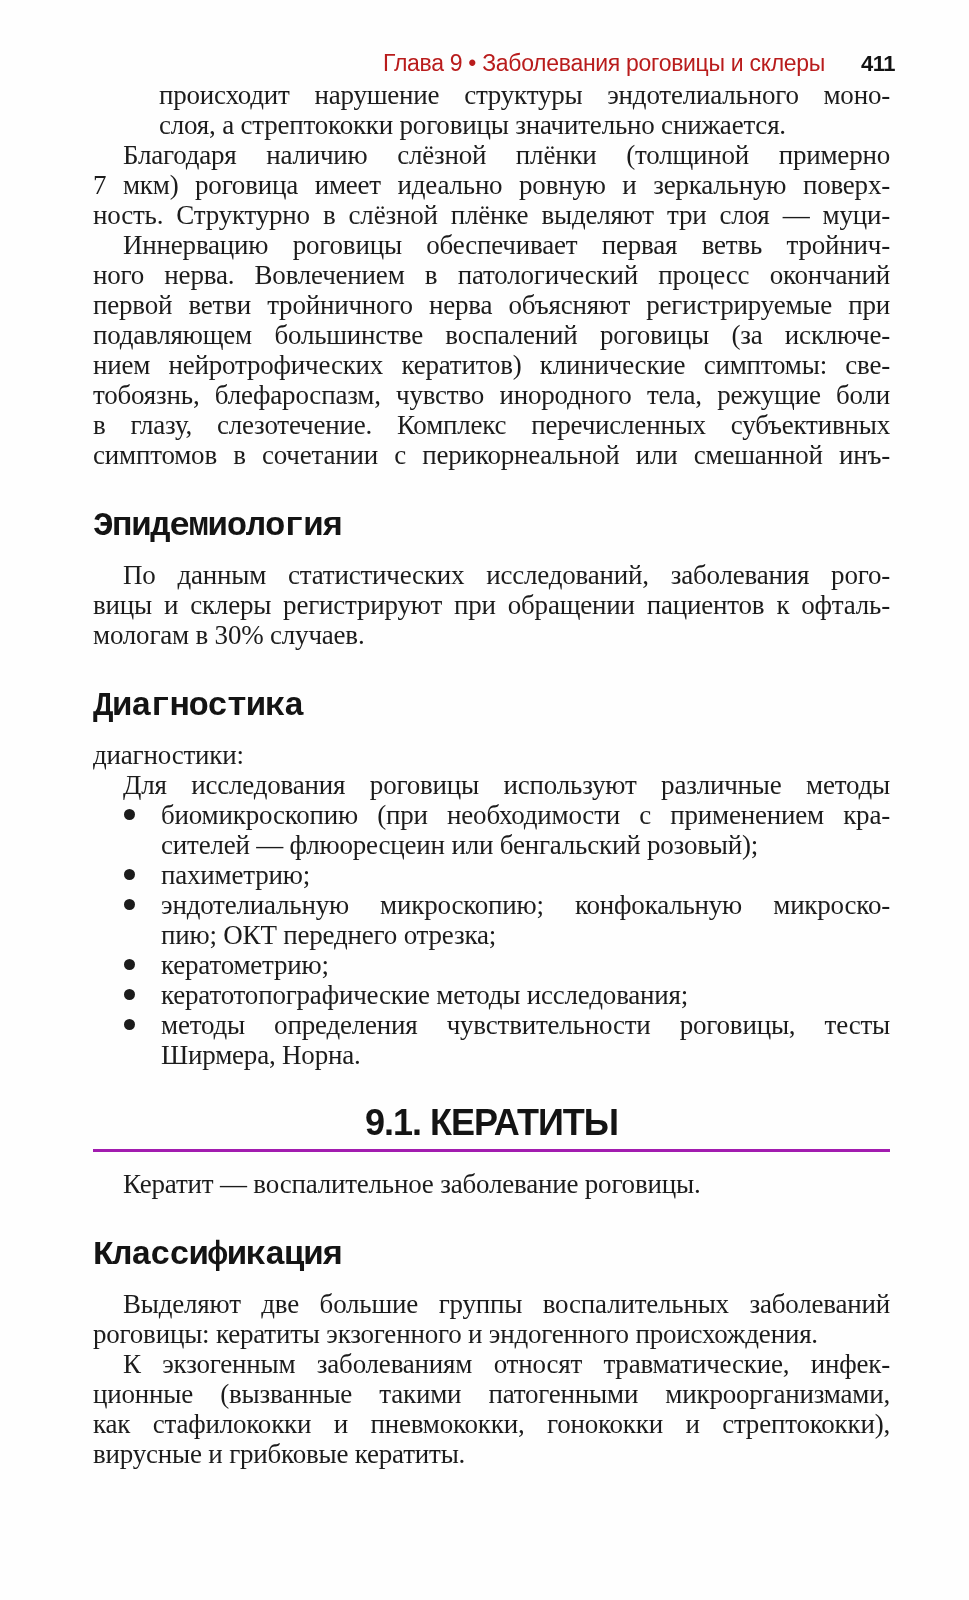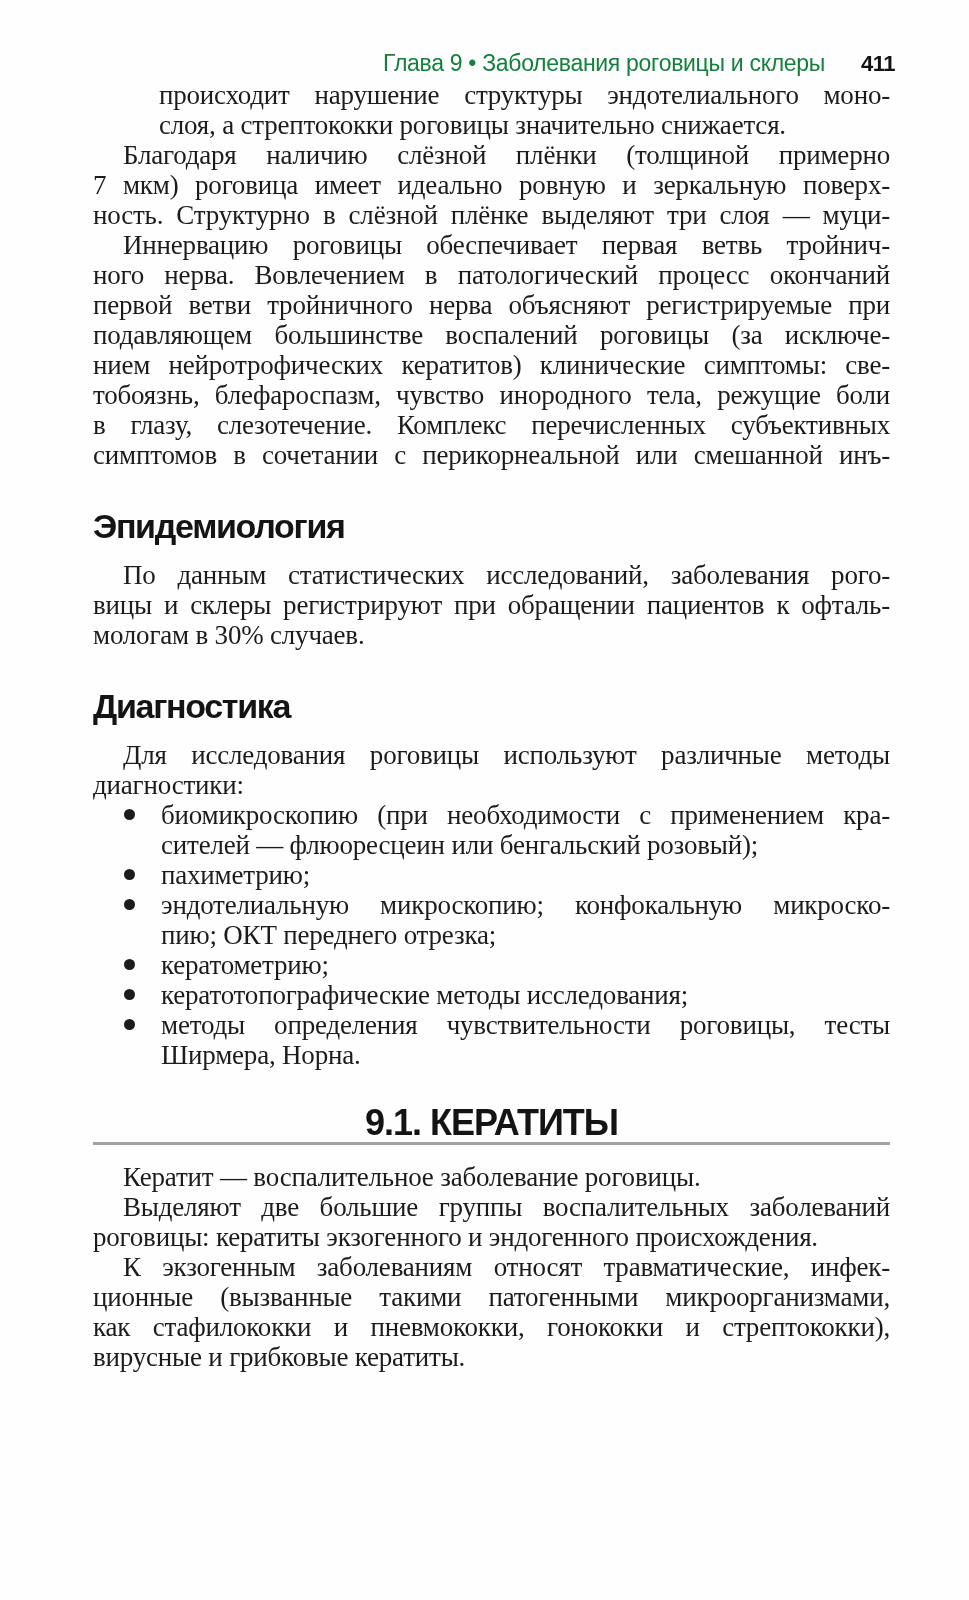--- a/index.html
+++ b/index.html
@@ -20,21 +20,21 @@
     width: 802px;
     display: flex;
     justify-content: flex-end;
     align-items: baseline;
     gap: 36px;
     font-family: "Liberation Sans", sans-serif;
   }
   .running-title {
     font-size: 23px;
     letter-spacing: -0.3px;
-    color: #15803d;
+    color: #b91c1c;
     white-space: nowrap;
   }
   .page-number {
     font-size: 22px;
     font-weight: bold;
     color: #121212;
     letter-spacing: -0.5px;
   }
   
   .page-body {
@@ -46,32 +46,33 @@
     line-height: 30px;
     letter-spacing: -0.2px;
   }
   .para { margin: 0; }
   .para.continuation { padding-left: 66px; }
   .line { white-space: normal; }
   .line.just { text-align: justify; text-align-last: justify; }
   .line.first { text-indent: 30px; }
   
   .heading {
-    font-family: Liberation Sans, sans-serif;
+    font-family: Liberation Mono, monospace;
     font-weight: bold;
     font-size: 34px;
     line-height: 40px;
     letter-spacing: -1.3px;
     color: #141414;
     margin: 36px 0 14px 0;
   }
   
   .section-heading {
     margin: 34px 0 0 0;
-    border-bottom: 3px solid #a3a3a3;
+    padding-bottom: 7px;
+    border-bottom: 3px solid #a21caf;
   }
   .section-heading-text {
     text-align: center;
     font-family: "Liberation Sans", sans-serif;
     font-weight: bold;
     font-size: 36px;
     line-height: 38px;
     letter-spacing: -1px;
     color: #141414;
   }
@@ -118,22 +119,22 @@
         <div class="line just">симптомов в сочетании с перикорнеальной или смешанной инъ-</div>
       </div>
       <div class="heading">Эпидемиология</div>
       <div class="para indent">
         <div class="line just first">По данным статистических исследований, заболевания рого-</div>
         <div class="line just">вицы и склеры регистрируют при обращении пациентов к офталь-</div>
         <div class="line">мологам в 30% случаев.</div>
       </div>
       <div class="heading">Диагностика</div>
       <div class="para indent">
+        <div class="line">диагностики:</div>
         <div class="line just first">Для исследования роговицы используют различные методы</div>
-        <div class="line">диагностики:</div>
       </div>
       <div class="bullets">
         <div class="bullet-item">
           <span class="dot"></span>
           <div class="line just">биомикроскопию (при необходимости с применением кра-</div>
           <div class="line">сителей — флюоресцеин или бенгальский розовый);</div>
         </div>
         <div class="bullet-item">
           <span class="dot"></span>
           <div class="line">пахиметрию;</div>
@@ -156,20 +157,21 @@
           <div class="line just">методы определения чувствительности роговицы, тесты</div>
           <div class="line">Ширмера, Норна.</div>
         </div>
       </div>
       <div class="section-heading">
         <div class="section-heading-text">9.1. КЕРАТИТЫ</div>
       </div>
       <div class="para indent">
         <div class="line first">Кератит — воспалительное заболевание роговицы.</div>
       </div>
+      <div class="heading">Классификация</div>
       <div class="para indent">
         <div class="line just first">Выделяют две большие группы воспалительных заболеваний</div>
         <div class="line">роговицы: кератиты экзогенного и эндогенного происхождения.</div>
       </div>
       <div class="para indent">
         <div class="line just first">К экзогенным заболеваниям относят травматические, инфек-</div>
         <div class="line just">ционные (вызванные такими патогенными микроорганизмами,</div>
         <div class="line just">как стафилококки и пневмококки, гонококки и стрептококки),</div>
         <div class="line">вирусные и грибковые кератиты.</div>
       </div>

